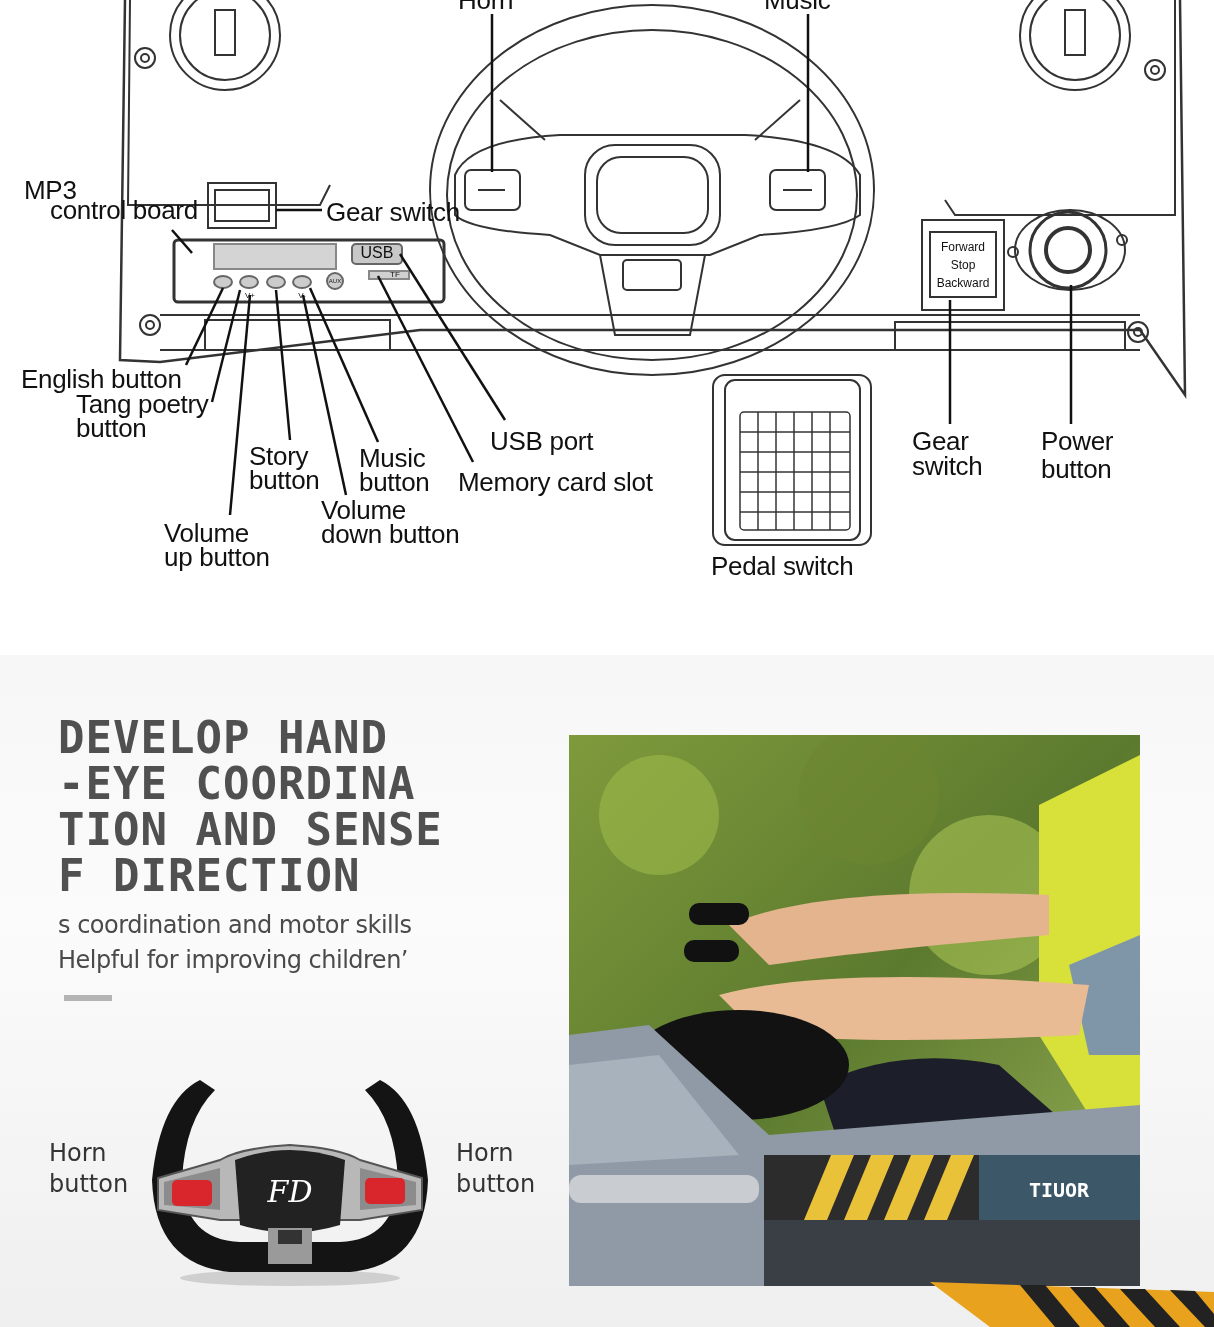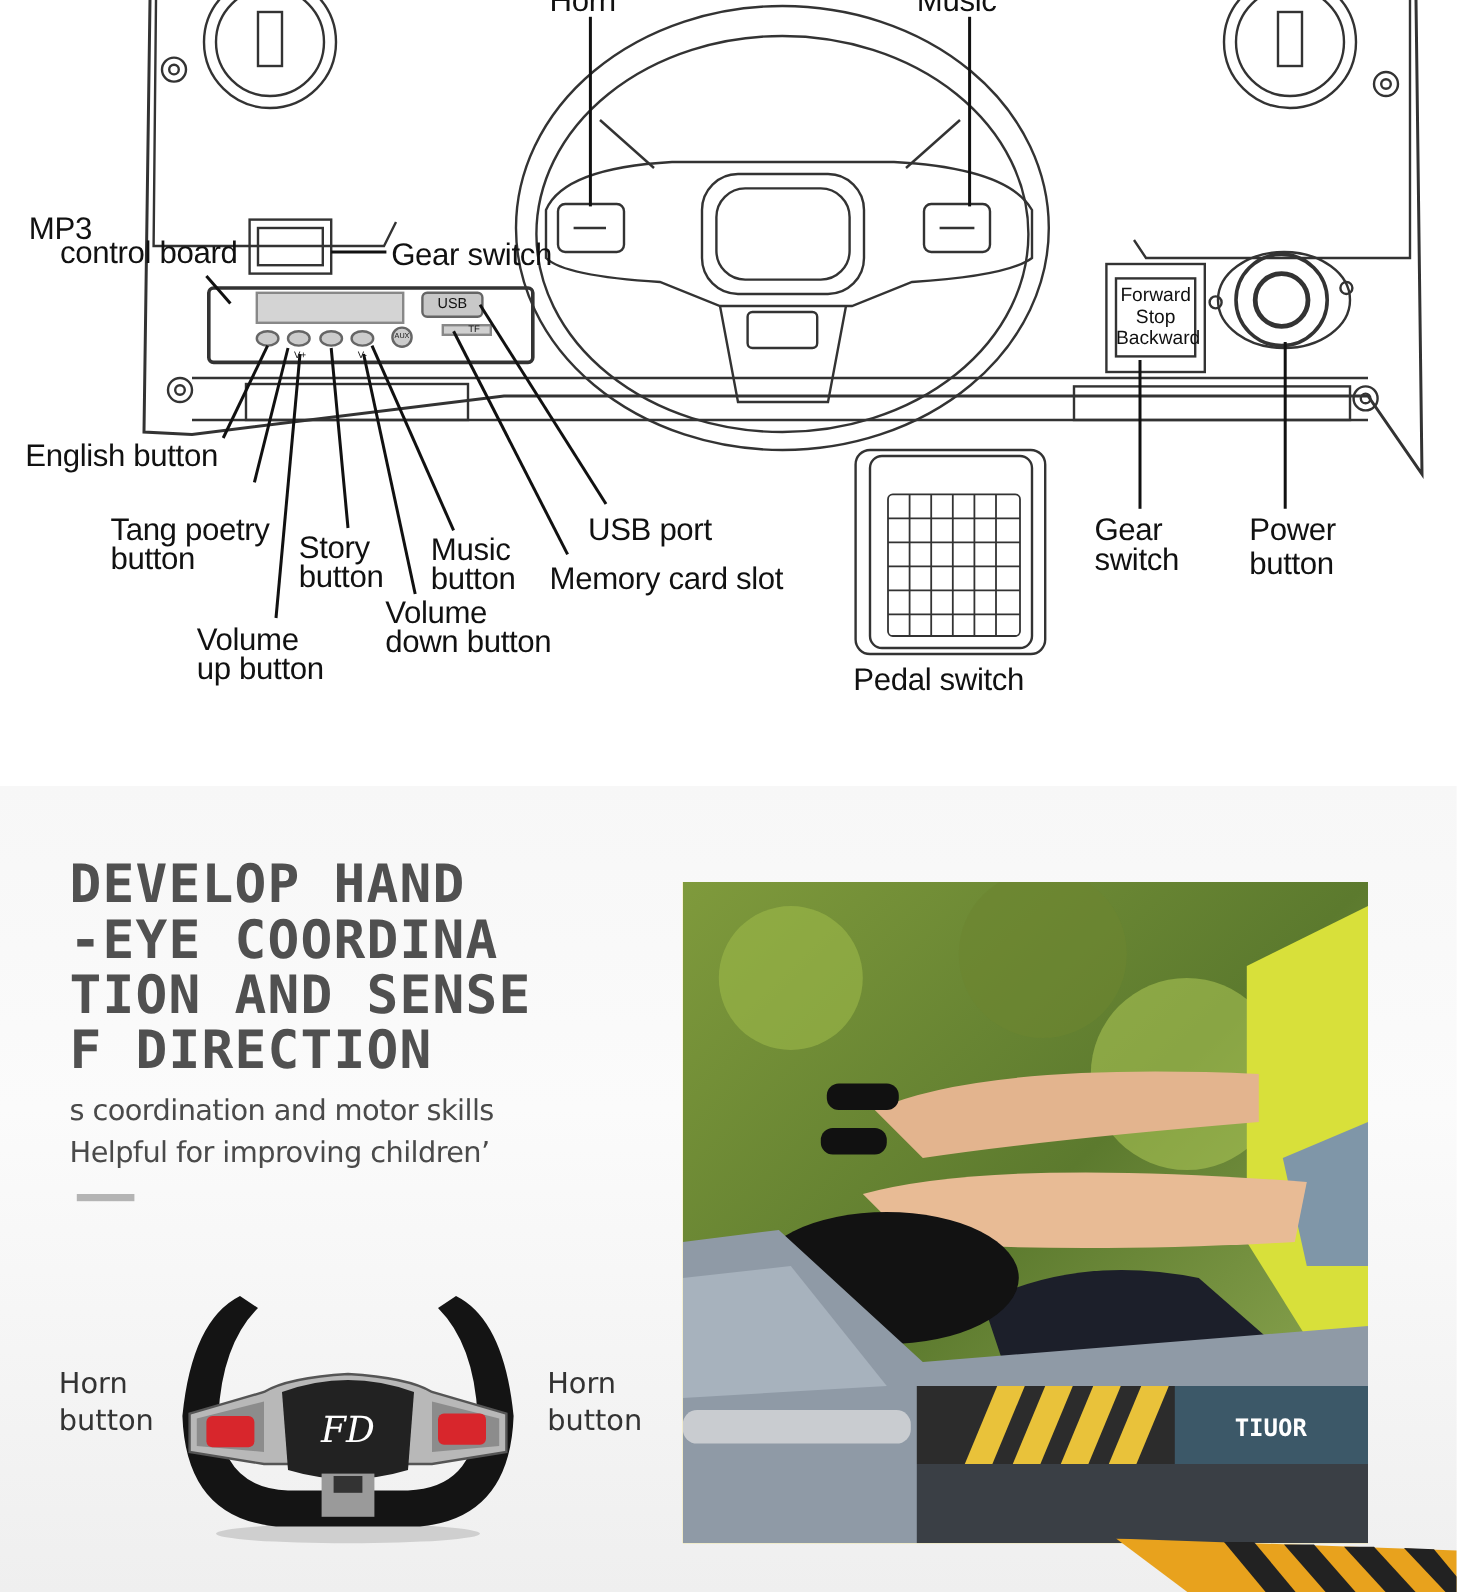--- a/index.html
+++ b/index.html
@@ -2,21 +2,21 @@
 <html><head>
 <meta charset="utf-8">
 <style>
   html, body { margin:0; padding:0; }
   body { width:1214px; height:1327px; position:relative; overflow:hidden; background:#ffffff; font-family:"Liberation Sans", sans-serif; }
   .abs { position:absolute; }
   .diagram { position:absolute; left:0; top:0; width:1214px; height:600px; background:#ffffff; }
   .diagram svg { position:absolute; left:0; top:0; }
   .lbl { position:absolute; color:#111; font-family:"Liberation Sans", sans-serif; font-size:26px; line-height:24px; white-space:nowrap; letter-spacing:-0.3px; }
   .lbl.two span { display:block; }
-  .small { font-size:16px; line-height:18px; text-align:center; color:#111; }
+  .small { font-size:12px; line-height:18px; text-align:center; color:#111; }
   .lower { position:absolute; left:0; top:655px; width:1214px; height:672px;
     background:linear-gradient(180deg,#f7f7f7 0%,#fbfbfb 40%,#efefef 100%); }
   .headline { position:absolute; left:58px; top:715px; width:480px; color:#505050;
     font-family:"DejaVu Sans Mono", monospace; font-weight:bold; font-size:44px; line-height:46px; letter-spacing:1px; }
   .headline span { display:block; }
   .sub { position:absolute; left:58px; top:908px; color:#4a4a4a; font-family:"DejaVu Sans", sans-serif; font-size:24px; line-height:35px; letter-spacing:-0.5px; }
   .sub span { display:block; }
   .dash { position:absolute; left:64px; top:995px; width:48px; height:6px; background:#b4b4b4; }
   .horn { position:absolute; color:#333; font-family:"DejaVu Sans", sans-serif; font-size:24px; line-height:31px; }
   .horn span { display:block; }
@@ -121,41 +121,41 @@
       <line x1="276" y1="290" x2="290" y2="440"></line>
       <line x1="303" y1="295" x2="346" y2="495"></line>
       <line x1="310" y1="288" x2="378" y2="442"></line>
       <line x1="378" y1="276" x2="473" y2="462"></line>
       <line x1="400" y1="254" x2="505" y2="420"></line>
       <line x1="950" y1="300" x2="950" y2="424"></line>
       <line x1="1071" y1="285" x2="1071" y2="424"></line>
     </g>
   </svg>
 
-  <div class="abs small" style="left:352px;top:244px;width:50px;font-size:12px;">USB</div>
+  <div class="abs small" style="left:352px;top:244px;width:50px;font-size:16px;">USB</div>
   <div class="abs small" style="left:369px;top:266px;width:52px;font-size:8px;">TF</div>
   <div class="abs small" style="left:325px;top:272px;width:20px;font-size:6px;">AUX</div>
   <div class="abs small" style="left:242px;top:287px;width:16px;font-size:8px;">V+</div>
   <div class="abs small" style="left:294px;top:287px;width:16px;font-size:8px;">V-</div>
 
   <div class="abs" style="left:930px;top:238px;width:66px;">
     <div class="small">Forward</div>
     <div class="small">Stop</div>
     <div class="small">Backward</div>
   </div>
 
   <div class="lbl" style="left:458px;top:-12px;">Horn</div>
   <div class="lbl" style="left:764px;top:-12px;">Music</div>
   <div class="lbl two" style="left:24px;top:178px;">
     <span>MP3</span>
     <span style="margin-top:-4px;margin-left:26px;">control board</span>
   </div>
   <div class="lbl" style="left:326px;top:200px;">Gear switch</div>
   <div class="lbl" style="left:21px;top:367px;">English button</div>
-  <div class="lbl two" style="left:76px;top:429px;margin-left:16px;">
+  <div class="lbl two" style="left:76px;top:392px;">
     <span>Tang poetry</span>
     <span>button</span>
   </div>
   <div class="lbl two" style="left:249px;top:444px;">
     <span>Story</span>
     <span>button</span>
   </div>
   <div class="lbl two" style="left:359px;top:446px;">
     <span>Music</span>
     <span>button</span>

